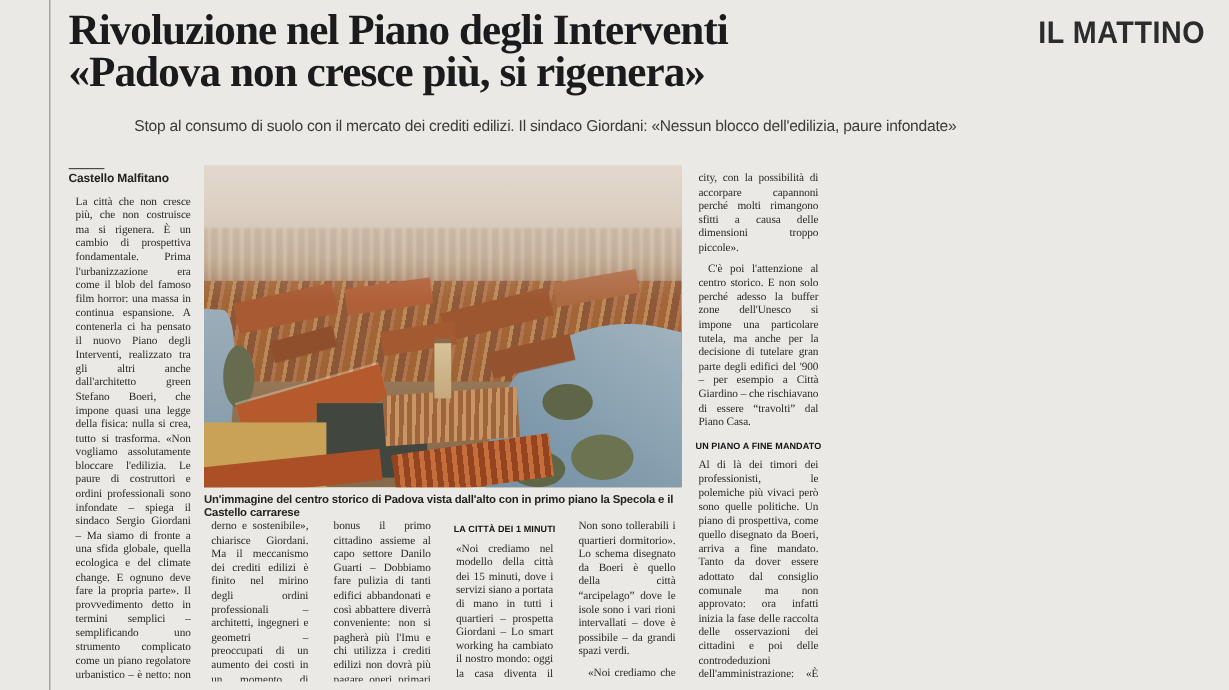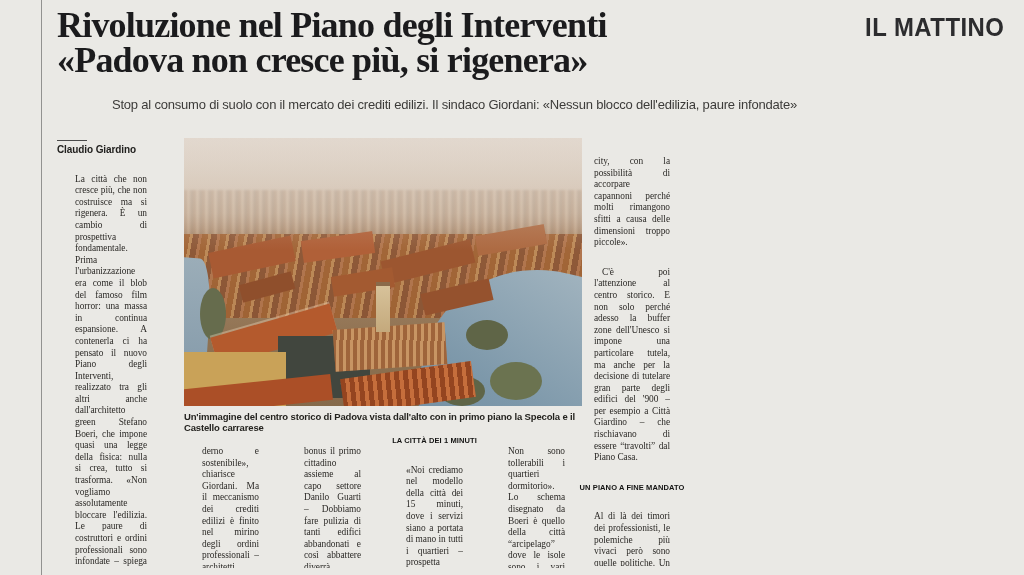--- a/index.html
+++ b/index.html
@@ -27,38 +27,38 @@
     font-family:"Liberation Sans", sans-serif;font-weight:700;
     font-size:26px;letter-spacing:0.5px;color:#2c2c2e;
     transform:scaleX(.92);transform-origin:right top;
   }
 
   
   .bodytext{
     font-family:"Liberation Serif", serif;font-size:9.4px;line-height:11.6px;
     color:#2c2a27;text-align:justify;hyphens:none;letter-spacing:-0.05px;
   }
-  .bodytext p{margin:18px;}
+  .bodytext p{margin:6px;}
   .bodytext p.indent{text-indent:8px;}
   .col{position:absolute;overflow:hidden;}
   .col1{left:57px;top:138px;width:108px;height:430px;}
   .col6{left:576px;top:138px;width:112px;height:428px;}
   .byline-rule{width:30px;height:1px;background:#4a4a4a;margin:2px 0 3px 0;}
   .byline{
     font-family:"Liberation Sans", sans-serif;font-weight:700;
     font-size:10px;color:#22211f;margin-bottom:8px;letter-spacing:-0.1px;
   }
   .subhead{
     font-family:"Liberation Sans", sans-serif;font-weight:700;
     font-size:7.5px;letter-spacing:0.1px;color:#131312;
     margin:7px 0 3px 0;text-align:center;
   }
 
   
-  .center{position:absolute;left:184px;top:138px;width:398px;height:430px;}
+  .center{position:absolute;left:170px;top:138px;width:398px;height:430px;}
   .caption{
     font-family:"Liberation Sans", sans-serif;font-weight:700;font-size:9.5px;
     color:#24231f;margin-top:5px;letter-spacing:-0.15px;
   }
   .subcols{position:absolute;left:0;top:290px;width:398px;height:140px;display:flex;gap:9px;}
   .subcol{width:93px;height:140px;overflow:hidden;flex:0 0 auto;}
 
   
   .photo{
     position:relative;width:398px;height:268px;overflow:hidden;
@@ -107,21 +107,21 @@
   <div class="headline">
     <div>Rivoluzione nel Piano degli Interventi</div>
     <div>«Padova non cresce più, si rigenera»</div>
   </div>
   <div class="standfirst">Stop al consumo di suolo con il mercato dei crediti edilizi. Il sindaco Giordani: «Nessun blocco dell'edilizia, paure infondate»</div>
   <div class="brand">IL MATTINO</div>
 </header>
 
 <div class="col col1 bodytext">
   <div class="byline-rule"></div>
-  <div class="byline">Claudio Giardino</div>
+  <div class="byline">Castello Malfitano</div>
   <p>La città che non cresce più, che non costruisce ma si rigenera. È un cambio di prospettiva fondamentale. Prima l'urbanizzazione era come il blob del famoso film horror: una massa in continua espansione. A contenerla ci ha pensato il nuovo Piano degli Interventi, realizzato tra gli altri anche dall'architetto green Stefano Boeri, che impone quasi una legge della fisica: nulla si crea, tutto si trasforma. «Non vogliamo assolutamente bloccare l'edilizia. Le paure di costruttori e ordini professionali sono infondate – spiega il sindaco Sergio Giordani – Ma siamo di fronte a una sfida globale, quella ecologica e del climate change. E ognuno deve fare la propria parte». Il provvedimento detto in termini semplici – semplificando uno strumento complicato come un piano regolatore urbanistico – è netto: non si potrà più avere nuova cubatura, ma tutto quello che verrà costruito di nuovo dovrà avere una compensazione in termini di edifici abbattuti. E come si realizza il saldo zero? Attraverso il meccanismo dei “critici edilizi”, una sorta di mercato della potenzialità edificatoria, in cui si potranno vendere e comprare metri cubi.</p>
 
 </div>
 
 <div class="center">
   <div class="photo">
     <div class="ph-sky"></div>
     <div class="ph-far"></div>
     <div class="ph-roofband"></div>
     <div class="ph-river-r"></div>

